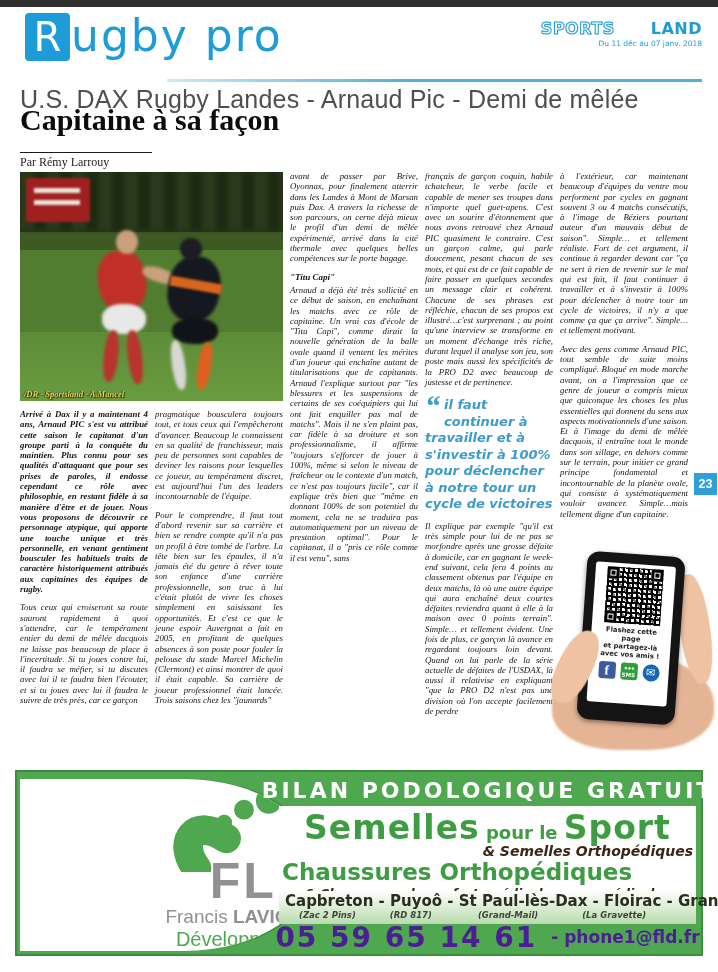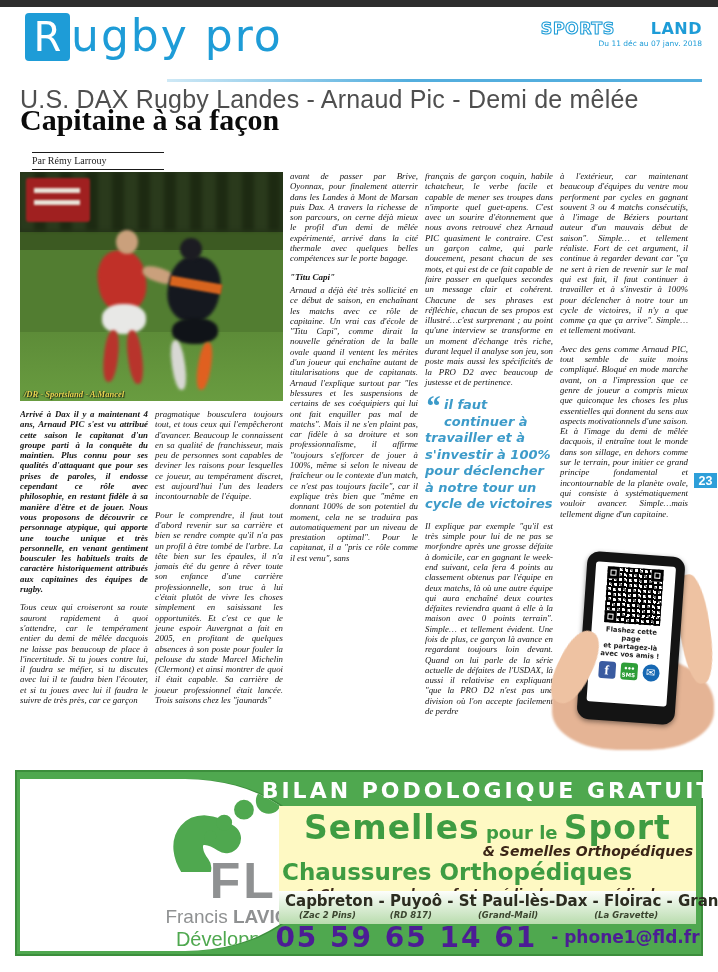--- a/index.html
+++ b/index.html
@@ -21,22 +21,22 @@
   .brand-land{color:#1e9cd7;margin-left:36px;}
   .brand-date{font-size:7.5px;color:#1e9cd7;margin-top:1px;}
   .rule-blue{position:absolute;top:79px;left:167px;right:16px;height:3px;
          background:linear-gradient(to right,#cfe9f6,#53aede 45%,#53aede);}
 
   
   .kicker{position:absolute;top:85px;left:20px;font-family:"Liberation Sans",sans-serif;
          font-size:25px;color:#4f4f4f;letter-spacing:.2px;}
   .title{position:absolute;top:104px;left:20px;margin:0;font-size:30px;line-height:32px;
          font-weight:bold;color:#0b0b0b;font-family:"Liberation Serif",serif;}
-  .byline{position:absolute;top:152px;left:32px;width:132px;border-top:1.5px solid #1a1a1a;
-         border-bottom:1.5px solid #1a1a1a;padding:2px 0 3px;font-size:10px;color:#222;}
+  .byline{position:absolute;top:152px;left:20px;width:132px;border-top:1.5px solid #1a1a1a;
+         border-bottom:1.5px solid #1a1a1a;padding:2px 0 3px;font-size:12px;color:#222;}
 
   
   .article{position:absolute;top:171px;left:20px;width:682px;height:598px;overflow:hidden;}
   .cols{display:flex;gap:7px;}
   .col{flex:0 0 128px;width:128px;font-size:8.8px;line-height:10.3px;text-align:justify;
        color:#141414;hyphens:auto;}
   .col p{margin:0 0 8px;font-style:italic;}
   .col1,.col2{padding-top:238px;}
   .lead{font-weight:bold;}
   .subhead{font-weight:bold;font-style:italic;margin:4px 0 3px;font-size:9px;}
@@ -66,21 +66,21 @@
   .pB-trim{top:108px;left:150px;width:52px;height:10px;background:#d8641e;transform:rotate(10deg);filter:blur(1px);position:absolute;}
   .pB-head{top:66px;left:160px;width:22px;height:22px;background:#1c1c22;border-radius:50%;}
   .pB-shorts{top:146px;left:152px;width:46px;height:26px;background:#101318;}
   .pB-leg1{top:168px;left:152px;width:13px;height:50px;background:#d8d8d4;transform:rotate(-8deg);}
   .pB-leg2{top:170px;left:178px;width:13px;height:48px;background:#e06020;transform:rotate(9deg);}
   .pC-arm{top:96px;left:122px;width:34px;height:14px;background:#caa07c;transform:rotate(18deg);}
   .photo-credit{position:absolute;left:4px;bottom:2px;font-style:italic;font-weight:bold;
        font-size:8.5px;color:#e8d44f;text-shadow:1px 1px 1px #20301a,-1px 0 1px #20301a;}
 
   
-  .pagenum{position:absolute;top:473px;right:1px;width:23px;height:15px;background:#2e9fd9;
+  .pagenum{position:absolute;top:473px;right:1px;width:23px;height:22px;background:#2e9fd9;
        color:#fff;font-family:"Liberation Sans",sans-serif;font-weight:bold;font-size:12.5px;
        display:flex;align-items:center;justify-content:center;}
 
   
   .share{position:absolute;top:548px;left:556px;width:156px;height:196px;background:#fff;}
   .palm{position:absolute;bottom:-6px;left:-4px;width:162px;height:96px;background:#e5b495;
        border-radius:48% 52% 40% 40%;filter:blur(1px);}
   .thumb{position:absolute;bottom:38px;left:2px;width:34px;height:78px;background:#eec2a2;
        border-radius:45%;transform:rotate(26deg);filter:blur(.5px);}
   .fingers{position:absolute;top:26px;right:2px;width:30px;height:110px;background:#eec2a2;
@@ -115,36 +115,36 @@
       display:flex;flex-direction:column;align-items:flex-end;overflow:hidden;padding-left:44px;}
   .foot-svg{margin-top:2px;}
   .fld-name{font-size:50px;line-height:46px;font-weight:bold;color:#8f9192;letter-spacing:3px;
       margin-top:-14px;font-family:"Liberation Sans",sans-serif;}
   .fld-owner{font-size:19px;color:#8f9192;margin-top:2px;font-family:"Liberation Sans",sans-serif;}
   .fld-owner b{font-weight:bold;}
   .fld-dev{font-size:20px;color:#4fa84f;margin-top:0;font-family:"Liberation Sans",sans-serif;}
   .ad-banner{position:absolute;top:4px;left:262px;right:4px;height:28px;display:flex;
       align-items:center;justify-content:center;color:#fff;font-weight:bold;font-size:22px;
       letter-spacing:3px;white-space:nowrap;}
-  .ad-white{position:absolute;top:34px;left:262px;right:5px;height:85px;background:#fef9c3;
+  .ad-white{position:absolute;top:34px;left:262px;right:5px;height:85px;background:#ffffff;
       padding:2px 3px;box-sizing:border-box;}
   .ad-line1{text-align:center;color:#3e9c42;white-space:nowrap;}
   .ad-line1 .big{font-size:33px;font-weight:bold;letter-spacing:1px;}
   .ad-line1 .mid{font-size:18px;font-weight:bold;}
   .ad-sub1{text-align:right;color:#3a2517;font-style:italic;font-weight:bold;font-size:14px;margin-top:-4px;}
   .ad-line2{text-align:left;color:#3e9c42;font-weight:bold;font-size:23px;margin-top:0px;white-space:nowrap;}
   .ad-sub2{text-align:center;color:#3a2517;font-style:italic;font-weight:bold;font-size:12.5px;margin-top:1px;}
   .ad-strip{position:absolute;top:119px;left:262px;right:5px;height:33px;
       background:linear-gradient(#fdfefc,#b9dcae);padding:1px 6px;box-sizing:border-box;}
   .ad-towns{font-size:15px;font-weight:bold;color:#2c2c20;white-space:nowrap;font-family:"DejaVu Sans",sans-serif;}
   .ad-details{display:flex;font-size:8.5px;font-style:italic;font-weight:bold;color:#3c4630;margin-top:0;}
   .ad-details span:nth-child(1){margin-left:14px;}
   .ad-details span:nth-child(2){margin-left:34px;}
   .ad-details span:nth-child(3){margin-left:46px;}
-  .ad-details span:nth-child(4){margin-left:56px;}
+  .ad-details span:nth-child(4){margin-left:44px;}
   .ad-phone-row{position:absolute;bottom:2px;left:262px;right:5px;height:30px;display:flex;
       align-items:center;justify-content:center;color:#4c1d95;white-space:nowrap;}
   .ad-phone{font-size:28px;font-weight:bold;letter-spacing:2px;}
   .ad-mail{font-size:17px;font-weight:bold;margin-left:14px;}
 </style>
 </head>
 <body>
 
 <div class="page">
   <div class="topbar"></div>

